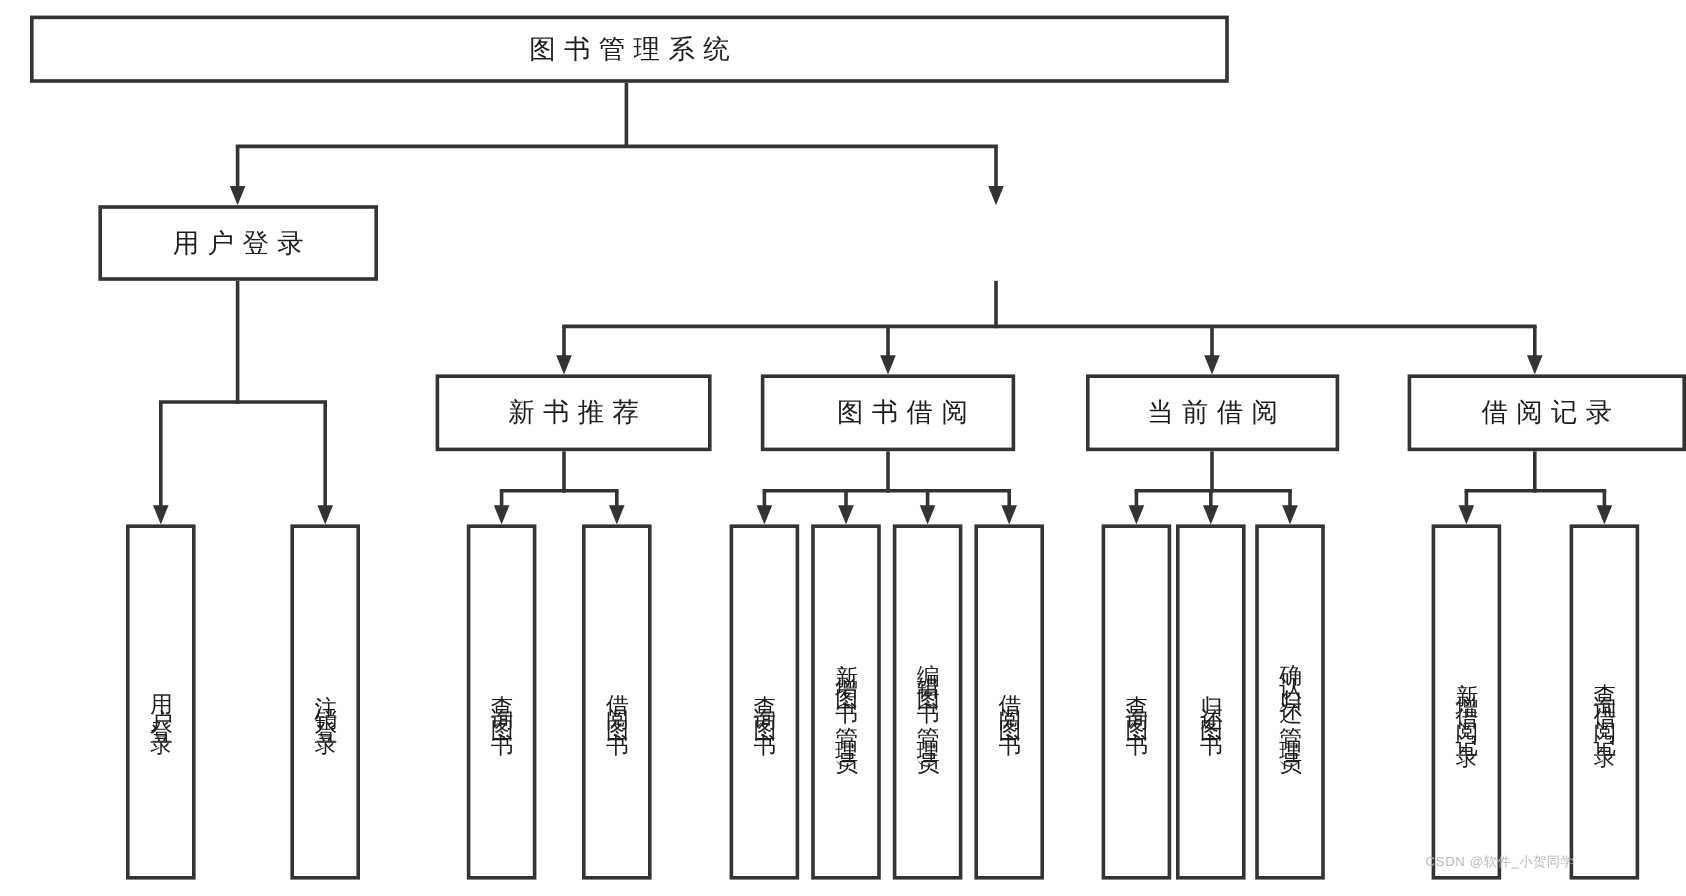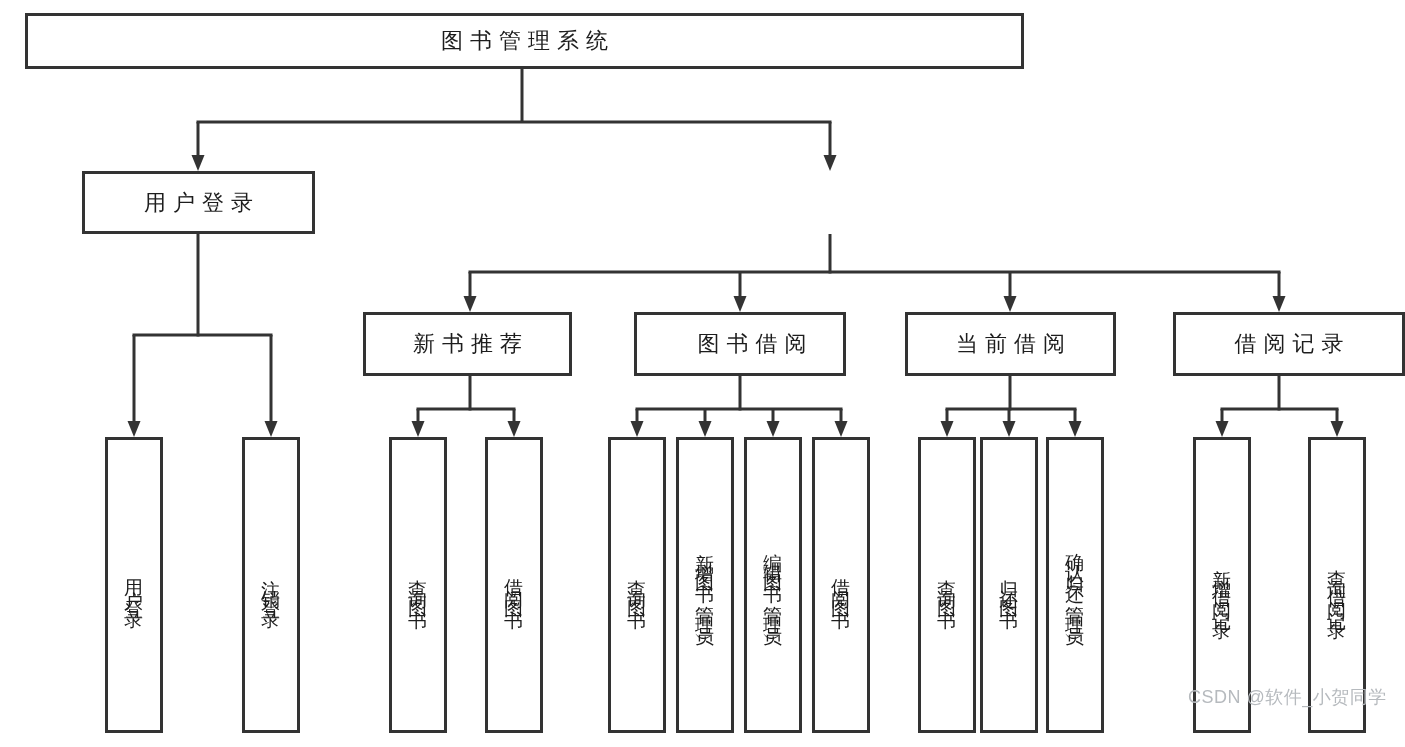--- a/index.html
+++ b/index.html
@@ -17,40 +17,40 @@
   .box .hlabel{font-size:22px;letter-spacing:7px;white-space:nowrap;text-indent:7px;}
   .leaf{width:58px;top:437px;height:296px;}
   .leaf .vlabel{
     writing-mode:vertical-rl;text-orientation:mixed;
     font-size:19px;letter-spacing:10.5px;line-height:1;white-space:nowrap;
   }
   
   .n-root{left:25px;top:13px;width:999px;height:56px;}
   .n-user-login{left:82px;top:171px;width:233px;height:63px;}
   .n-book-mgmt{left:711px;top:171px;width:238px;height:63px;}
-  .n-new-rec{left:363px;top:312px;width:209px;height:64px;}
+  .n-new-rec{left:363px;top:312px;width:230px;height:64px;}
   .n-book-borrow{left:634px;top:312px;width:212px;height:64px;padding-left:24px;}
   .n-cur-borrow{left:905px;top:312px;width:211px;height:64px;}
   .n-borrow-rec{left:1173px;top:312px;width:232px;height:64px;}
   .l-login{left:105px;}
   .l-logout{left:242px;}
   .l-nbr-query{left:389px;}
   .l-nbr-borrow{left:485px;}
   .l-bb-query{left:608px;}
   .l-bb-add{left:676px;}
   .l-bb-edit{left:744px;}
   .l-bb-borrow{left:812px;}
   .l-cb-query{left:918px;}
   .l-cb-return{left:980px;}
   .l-cb-confirm{left:1046px;}
   .l-br-add{left:1193px;}
   .l-br-query{left:1308px;}
   .watermark{
-    position:absolute;left:1188px;top:685px;z-index:3;
-    color:#b6babe;font-size:18px;letter-spacing:0.5px;white-space:nowrap;
+    position:absolute;left:1188px;top:711px;z-index:3;
+    color:#b6babe;font-size:11px;letter-spacing:0.5px;white-space:nowrap;
   }
 </style>
 </head>
 <body>
 
 <div class="canvas">
 
   <svg class="connectors" viewBox="0 0 1405 747" xmlns="http://www.w3.org/2000/svg">
 
     <line x1="522" y1="69" x2="522" y2="123"></line>

